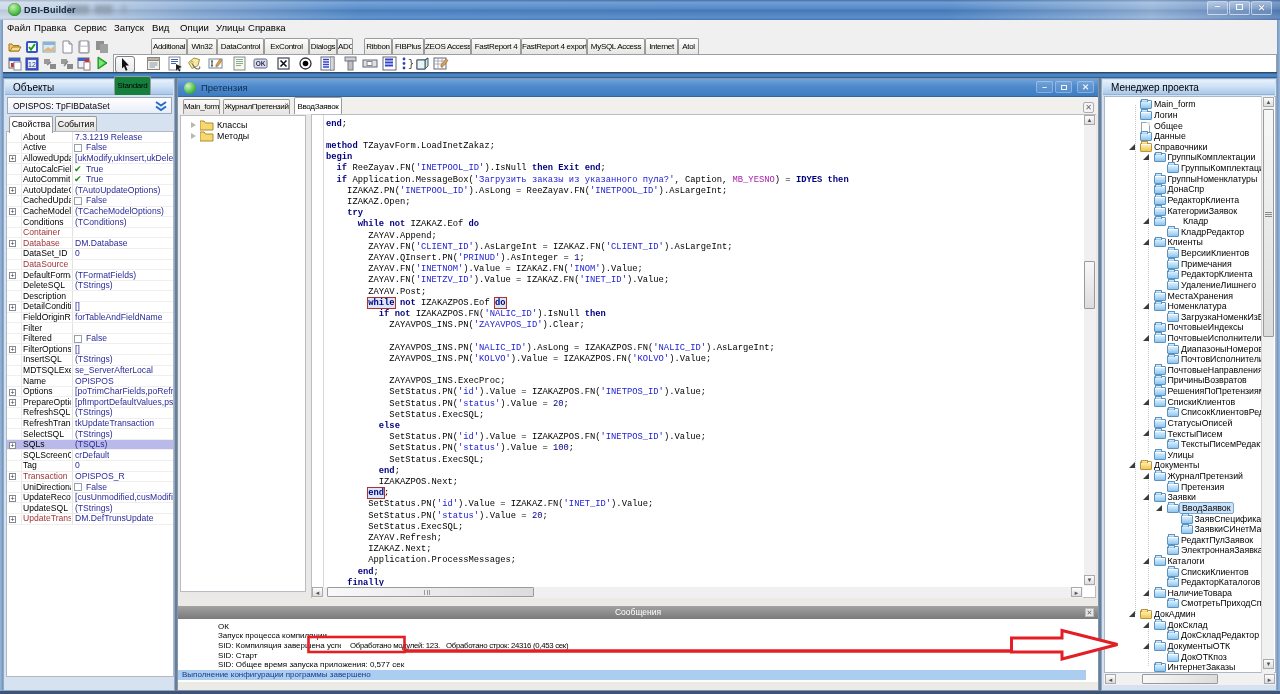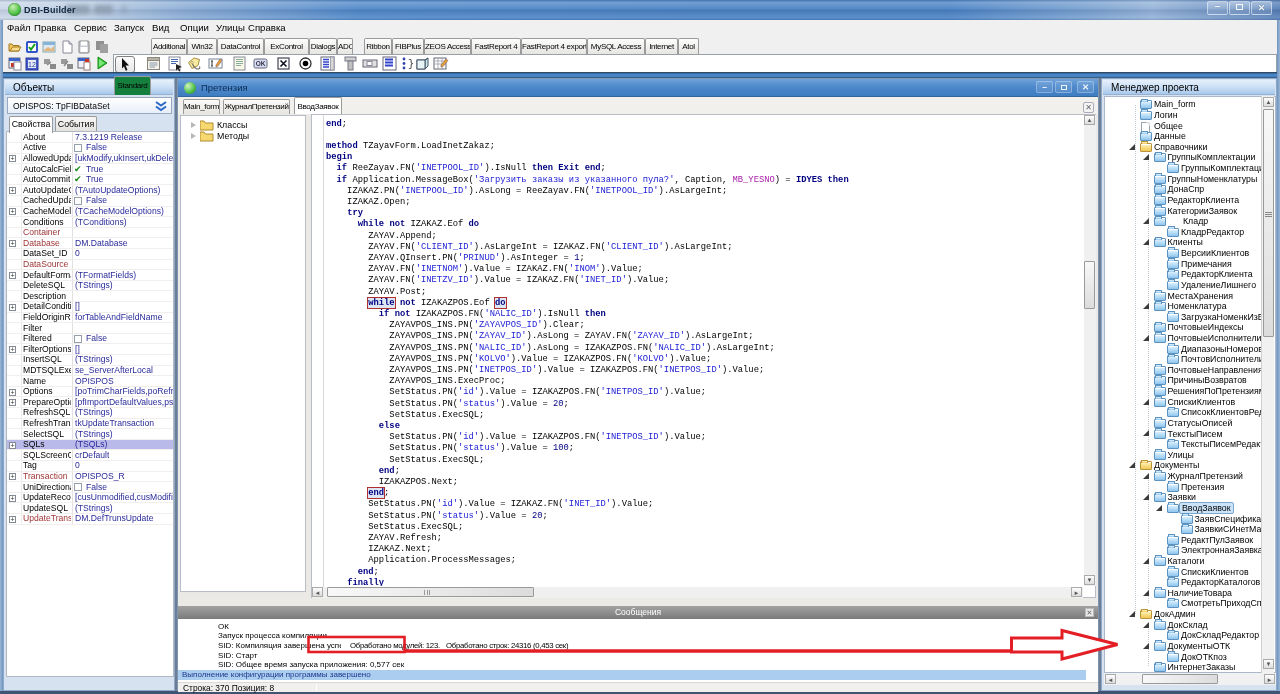--- a/index.html
+++ b/index.html
@@ -543,24 +543,22 @@
 <div class="cl" style="top:104.4px">      <b>while</b> <b>not</b> IZAKAZ.Eof <b>do</b></div>
 <div class="cl" style="top:115.6px">        ZAYAV.Append;</div>
 <div class="cl" style="top:126.8px">        ZAYAV.FN(<i>'CLIENT_ID'</i>).AsLargeInt = IZAKAZ.FN(<i>'CLIENT_ID'</i>).AsLargeInt;</div>
 <div class="cl" style="top:138.0px">        ZAYAV.QInsert.PN(<i>'PRINUD'</i>).AsInteger = <em>1</em>;</div>
 <div class="cl" style="top:149.2px">        ZAYAV.FN(<i>'INETNOM'</i>).Value = IZAKAZ.FN(<i>'INOM'</i>).Value;</div>
 <div class="cl" style="top:160.4px">        ZAYAV.FN(<i>'INETZV_ID'</i>).Value = IZAKAZ.FN(<i>'INET_ID'</i>).Value;</div>
 <div class="cl" style="top:171.6px">        ZAYAV.Post;</div>
 <div class="cl" style="top:182.8px">        <b class="bx">while</b> <b>not</b> IZAKAZPOS.Eof <b class="bx">do</b></div>
 <div class="cl" style="top:194.0px">          <b>if</b> <b>not</b> IZAKAZPOS.FN(<i>'NALIC_ID'</i>).IsNull <b>then</b></div>
 <div class="cl" style="top:205.2px">            ZAYAVPOS_INS.PN(<i>'ZAYAVPOS_ID'</i>).Clear;</div>
-<div class="cl" style="top:216.4px">            ZAYAVPOS_INS.PN(<i>'ZAYAV_ID'</i>).AsLong = ZAYAV.FN(<i>'ZAYAV_ID'</i>).AsLargeInt;</div>
 <div class="cl" style="top:227.6px">            ZAYAVPOS_INS.PN(<i>'NALIC_ID'</i>).AsLong = IZAKAZPOS.FN(<i>'NALIC_ID'</i>).AsLargeInt;</div>
 <div class="cl" style="top:238.8px">            ZAYAVPOS_INS.PN(<i>'KOLVO'</i>).Value = IZAKAZPOS.FN(<i>'KOLVO'</i>).Value;</div>
-<div class="cl" style="top:250.0px">            ZAYAVPOS_INS.PN(<i>'INETPOS_ID'</i>).Value = IZAKAZPOS.FN(<i>'INETPOS_ID'</i>).Value;</div>
 <div class="cl" style="top:261.2px">            ZAYAVPOS_INS.ExecProc;</div>
 <div class="cl" style="top:272.4px">            SetStatus.PN(<i>'id'</i>).Value = IZAKAZPOS.FN(<i>'INETPOS_ID'</i>).Value;</div>
 <div class="cl" style="top:283.6px">            SetStatus.PN(<i>'status'</i>).Value = <em>20</em>;</div>
 <div class="cl" style="top:294.8px">            SetStatus.ExecSQL;</div>
 <div class="cl" style="top:306.0px">          <b>else</b></div>
 <div class="cl" style="top:317.2px">            SetStatus.PN(<i>'id'</i>).Value = IZAKAZPOS.FN(<i>'INETPOS_ID'</i>).Value;</div>
 <div class="cl" style="top:328.4px">            SetStatus.PN(<i>'status'</i>).Value = <em>100</em>;</div>
 <div class="cl" style="top:339.6px">            SetStatus.ExecSQL;</div>
 <div class="cl" style="top:350.8px">          <b>end</b>;</div>
 <div class="cl" style="top:362.0px">          IZAKAZPOS.Next;</div>
@@ -590,24 +588,20 @@
   <div id="msghd">Сообщения<span class="x">✕</span></div>
   <div id="msgs">
     <div class="mrow" style="top:2.6px">ОК</div>
 <div class="mrow" style="top:12.3px">Запуск процесса компиляции</div>
 <div class="mrow" style="top:22.0px"><span style="display:inline-block;width:123px;overflow:hidden;white-space:nowrap">SID: Компиляция завершена успешно.</span><b style="left:132px;font-size:7.8px;letter-spacing:-0.3px">Обработано модулей: 123.</b><b style="left:228px;font-size:7.8px;letter-spacing:-0.3px">Обработано строк: 24316  (0,453 сек)</b></div>
 <div class="mrow" style="top:31.7px">SID: Старт</div>
 <div class="mrow" style="top:41.4px">SID: Общее время запуска приложения: 0,577 сек</div>
     <div id="mhl">Выполнение конфигурации программы завершено</div>
 
   </div>
-  <div id="cstat">
-        <span class="s1">Строка: 370 Позиция: 8</span>
-        <span class="dv"></span>
-      </div>
  </div>
 
  <div id="rpanel" class="abs panel">
   <div class="pcap">Менеджер проекта</div>
   <div id="rtree">
   </div>
   <div style="position:absolute;left:2px;top:17px;width:157px;height:577px;overflow:hidden">
     <span class="tg" style="left:30.5px;top:8.5px;height:509.5px"></span>
 <span class="tg" style="left:44.0px;top:61.3px;height:297.4px"></span>
 <span class="tg" style="left:44.0px;top:379.9px;height:127.4px"></span>

